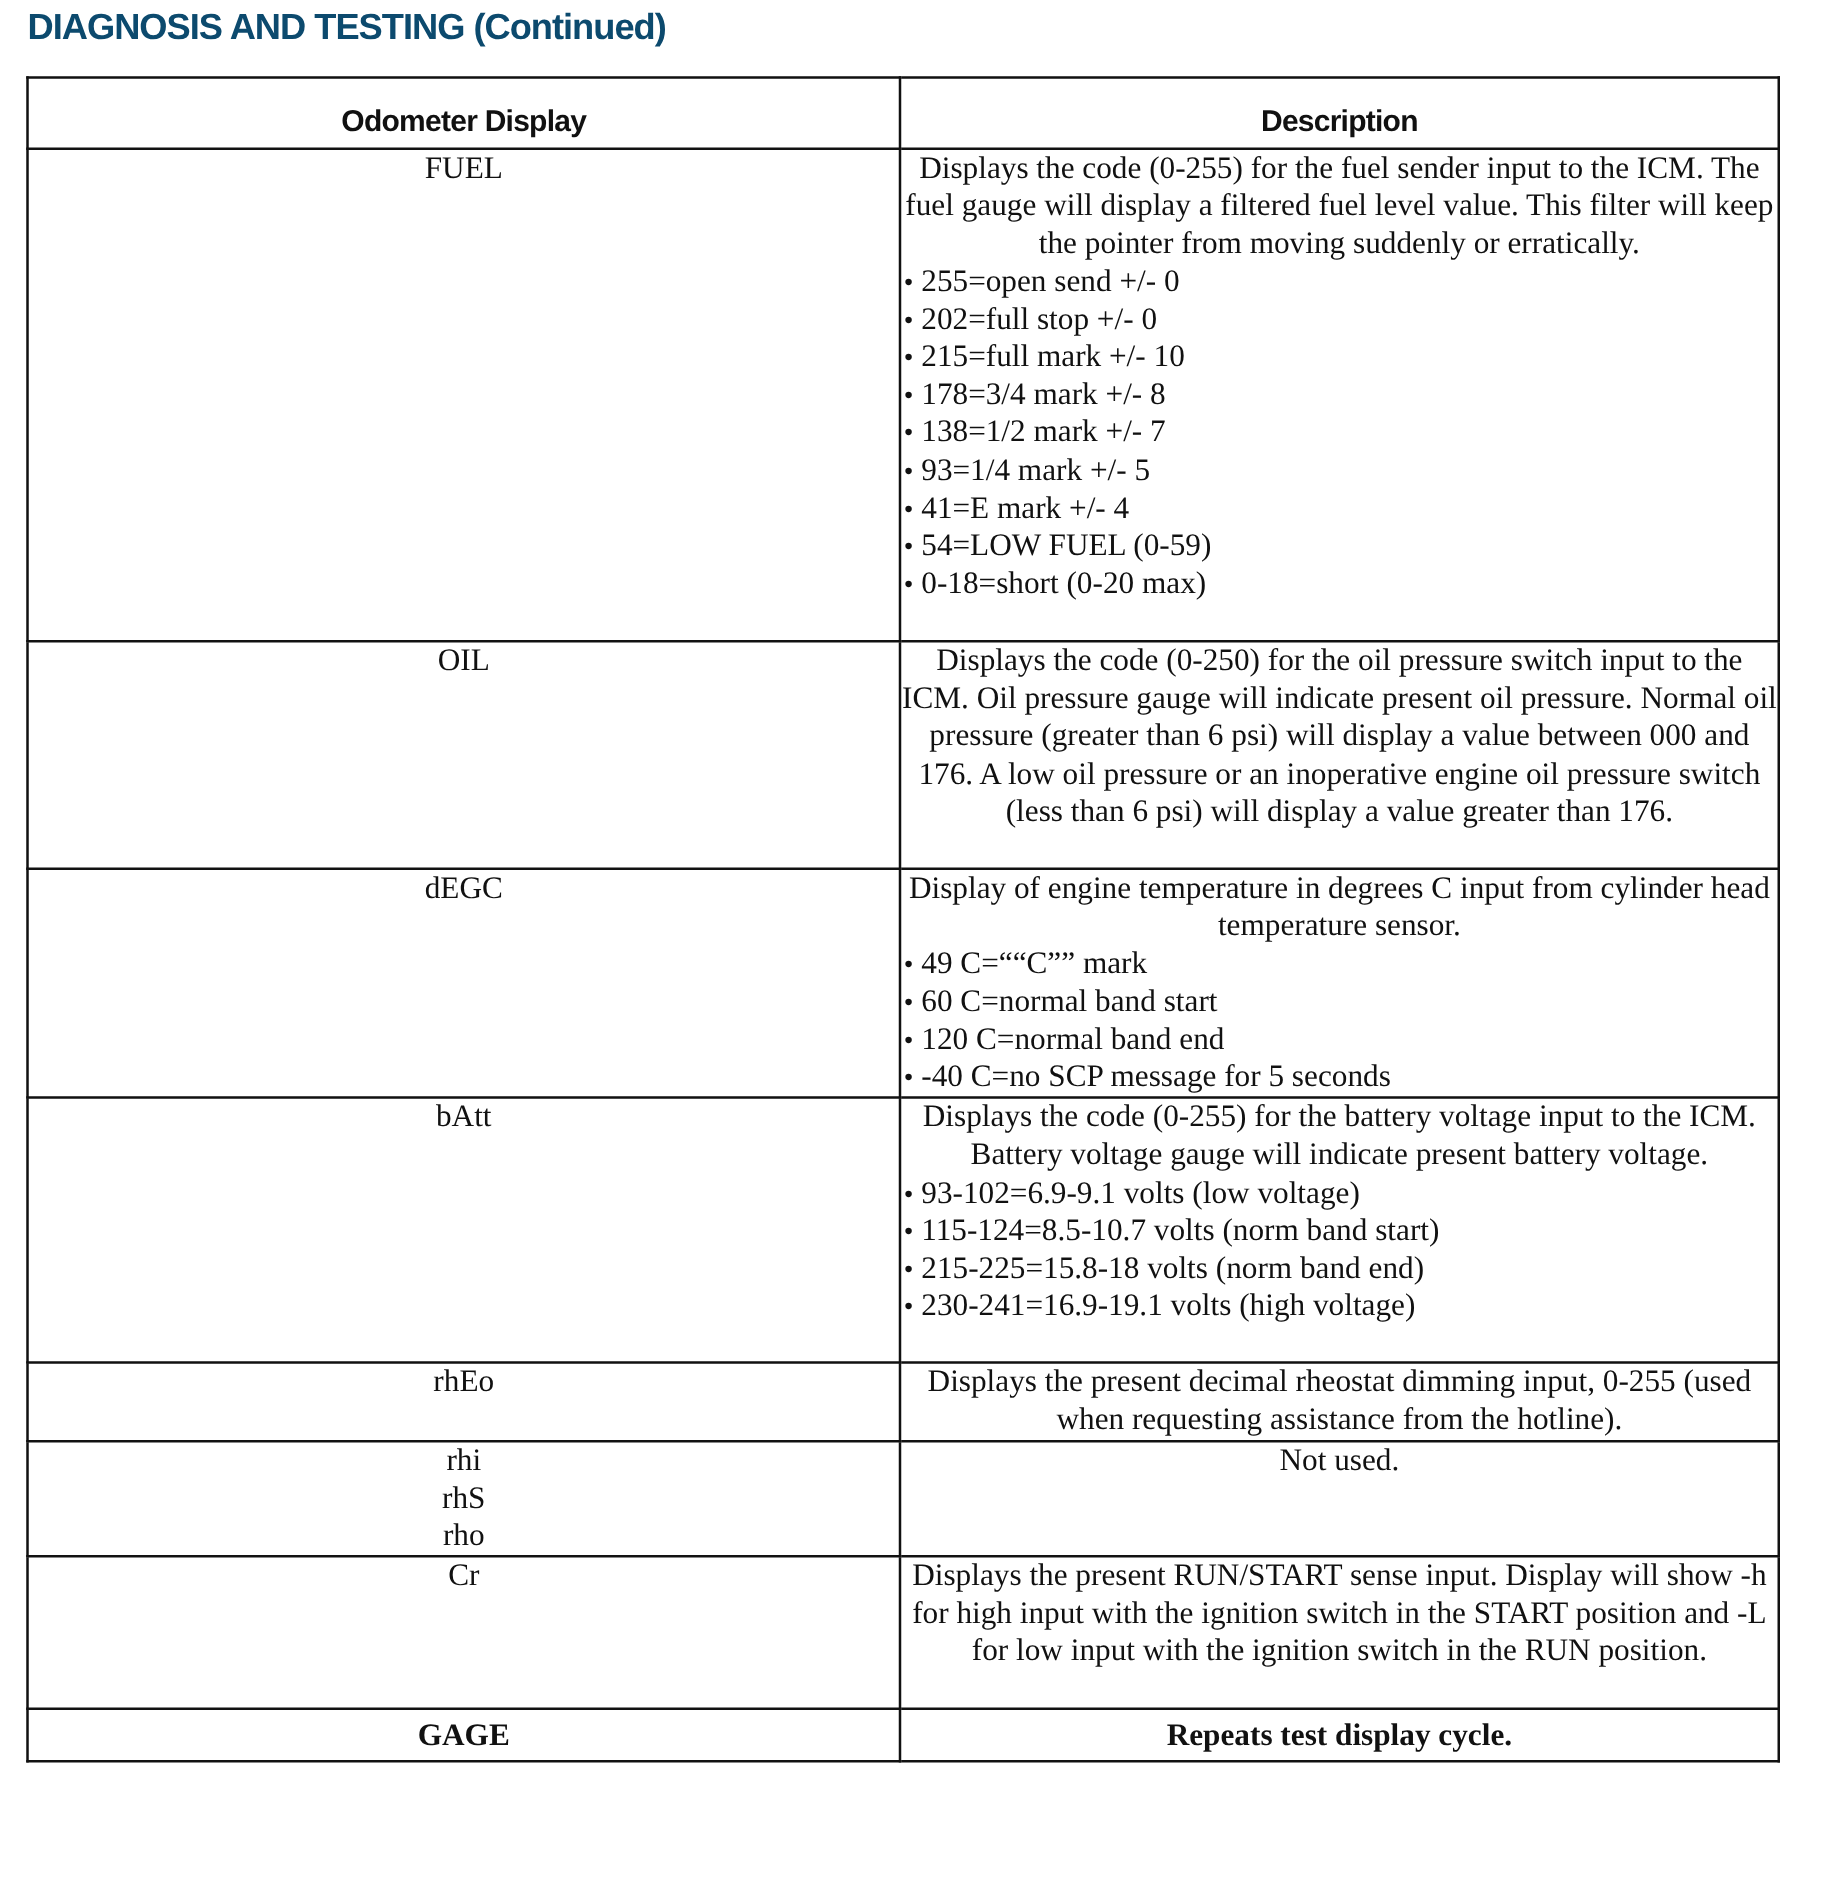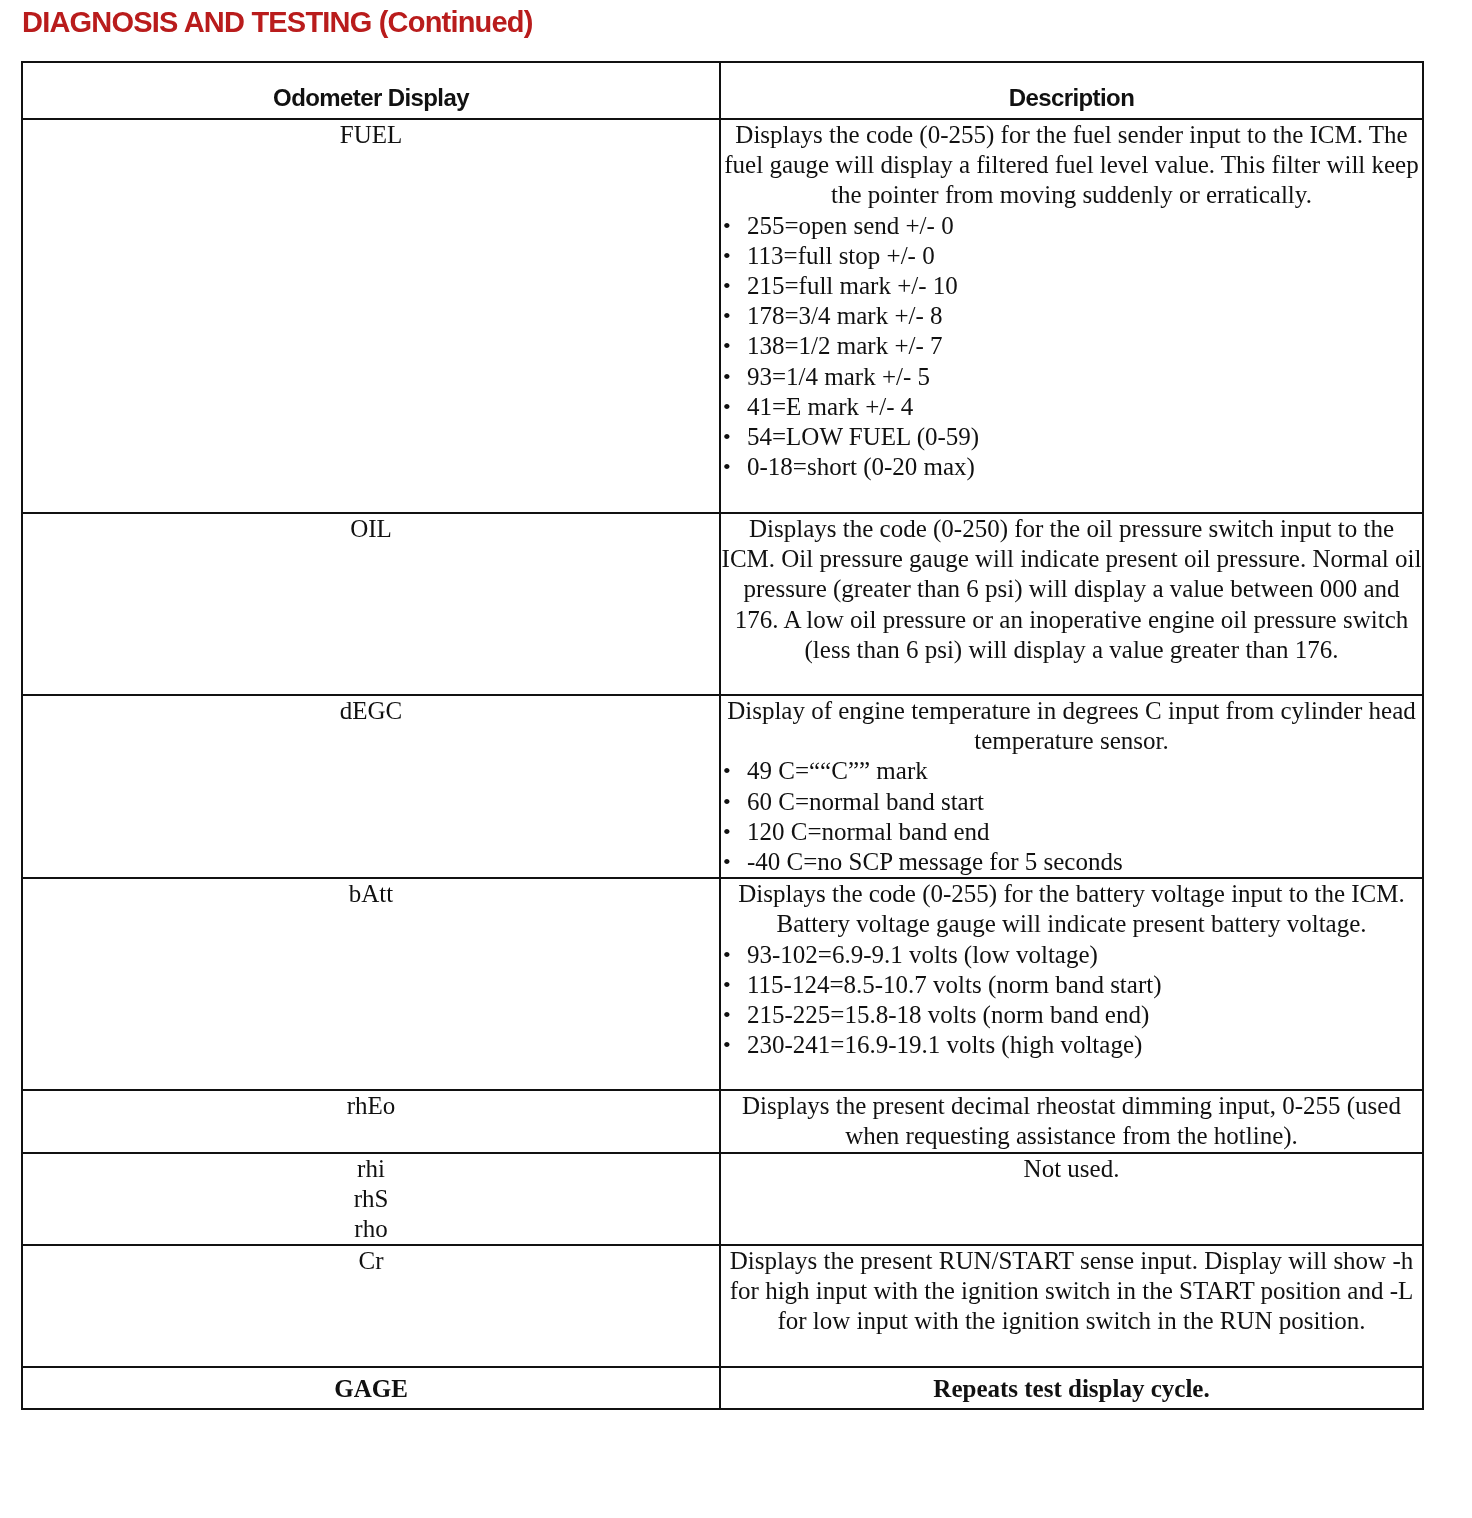--- a/index.html
+++ b/index.html
@@ -17,21 +17,21 @@
     .page-title {
       position: absolute;
       left: 22px;
       top: 2px;
       font-family: "Liberation Sans", sans-serif;
       font-weight: bold;
       font-size: 29px;
       letter-spacing: -0.8px;
       margin: 0;
       line-height: 40px;
-      color: #b91c1c;
+      color: #0c4a6e;
       text-align: right;
     }
     table.diag {
       position: absolute;
       left: 21px;
       top: 61px;
       width: 1401px;
       border-collapse: collapse;
       table-layout: fixed;
       font-family: "Liberation Serif", serif;
@@ -68,21 +68,21 @@
       text-align: center;
     }
     ul.bullets {
       list-style: none;
       margin: 0;
       padding: 0;
       text-align: left;
     }
     ul.bullets li {
       position: relative;
-      padding-left: 26px;
+      padding-left: 16px;
     }
     ul.bullets li::before {
       content: "\2022";
       position: absolute;
       left: 2px;
       top: 0;
       font-size: 22px;
     }
     tr.r-fuel td { height: 392px; margin-left: 16px; }
     tr.r-oil td { height: 180px; }
@@ -113,21 +113,21 @@
   <tbody>
 
     <tr class="r-fuel">
       <td class="code">
         <div>FUEL</div>
       </td>
       <td class="desc">
         <div class="desc-text">Displays the code (0-255) for the fuel sender input to the ICM. The fuel gauge will display a filtered fuel level value. This filter will keep the pointer from moving suddenly or erratically.</div>
         <ul class="bullets">
           <li>255=open send +/- 0</li>
-          <li>113=full stop +/- 0</li>
+          <li>202=full stop +/- 0</li>
           <li>215=full mark +/- 10</li>
           <li>178=3/4 mark +/- 8</li>
           <li>138=1/2 mark +/- 7</li>
           <li>93=1/4 mark +/- 5</li>
           <li>41=E mark +/- 4</li>
           <li>54=LOW FUEL (0-59)</li>
           <li>0-18=short (0-20 max)</li>
         </ul>
       </td>
     </tr>

